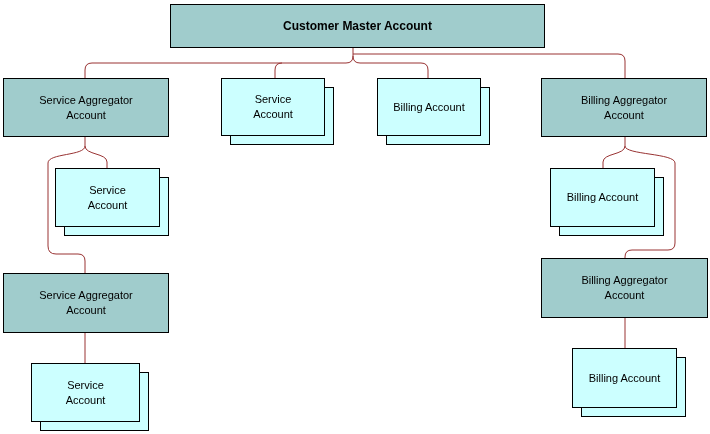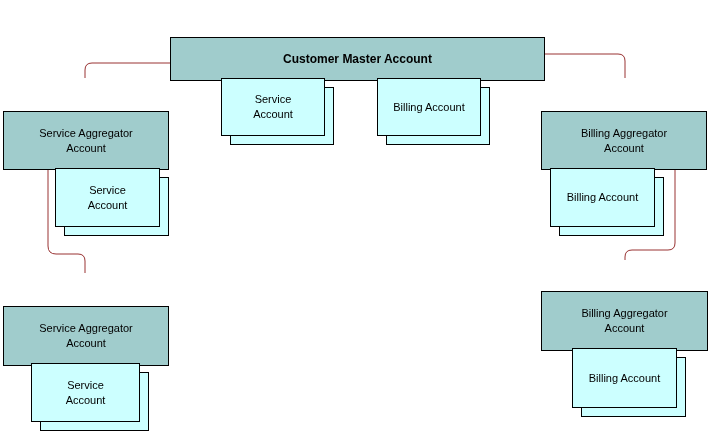--- a/index.html
+++ b/index.html
@@ -5,21 +5,21 @@
   html,body{margin:0;padding:0;background:#ffffff;}
   .canvas{
     position:relative;width:710px;height:434px;background:#ffffff;overflow:hidden;
     font-family:"Liberation Sans", sans-serif;
   }
   .connectors{position:absolute;left:0;top:0;z-index:1;}
   .node{
     position:absolute;z-index:2;box-sizing:border-box;
     border:1px solid #000000;
     display:flex;align-items:center;justify-content:center;
-    text-align:center;color:#000000;font-size:11px;line-height:15px;margin-top:33px;
+    text-align:center;color:#000000;font-size:11px;line-height:15px;
   }
   .agg{background:#a0cccc;}
   .master{font-weight:bold;font-size:12px;}
   .label{white-space:pre-line;}
   .stack{position:absolute;z-index:2;}
   .stack .shadow{
     position:absolute;left:9px;top:9px;width:100%;height:100%;
     box-sizing:border-box;background:#ccffff;border:1px solid #000000;
   }
   .stack .front{

